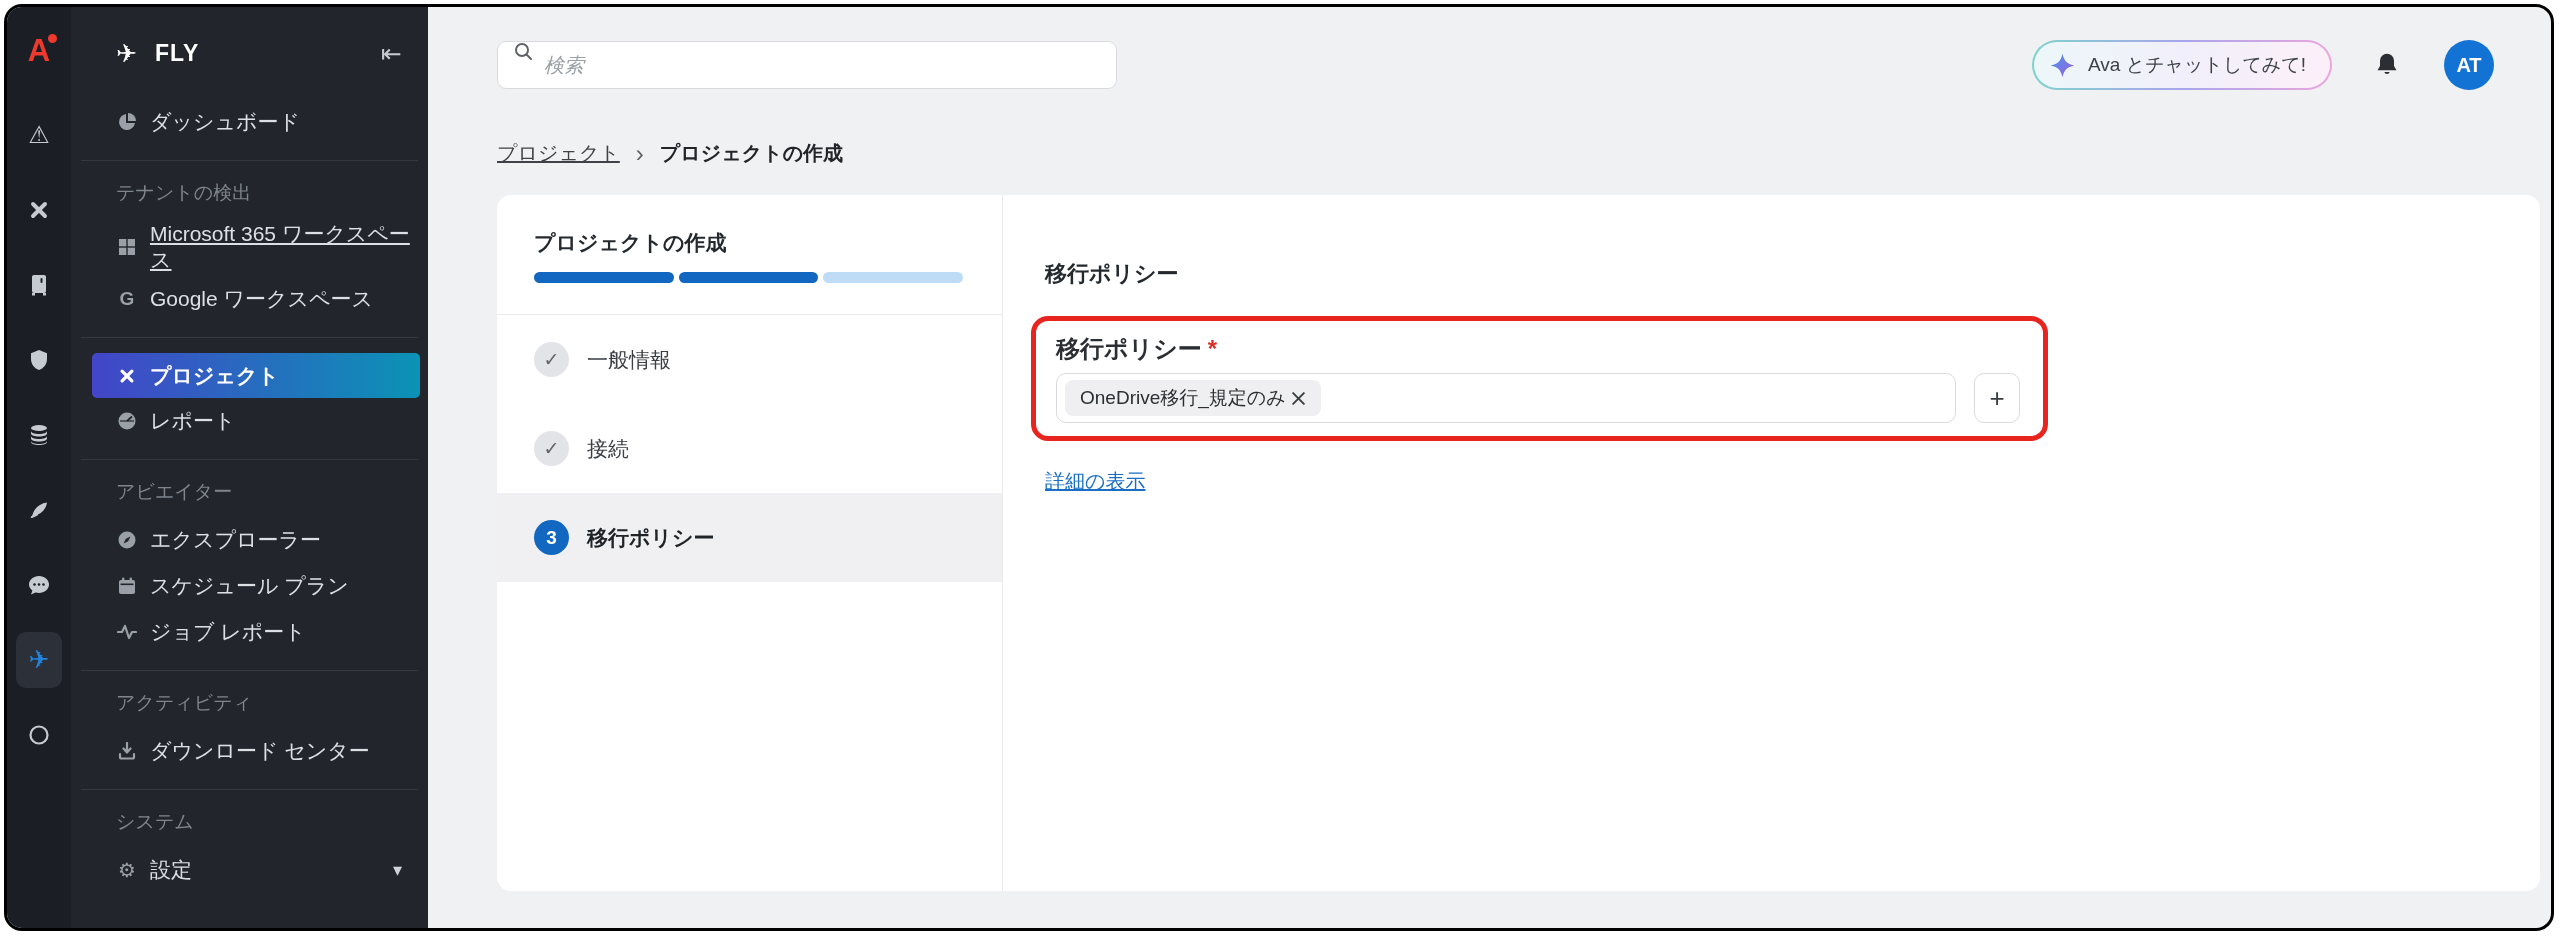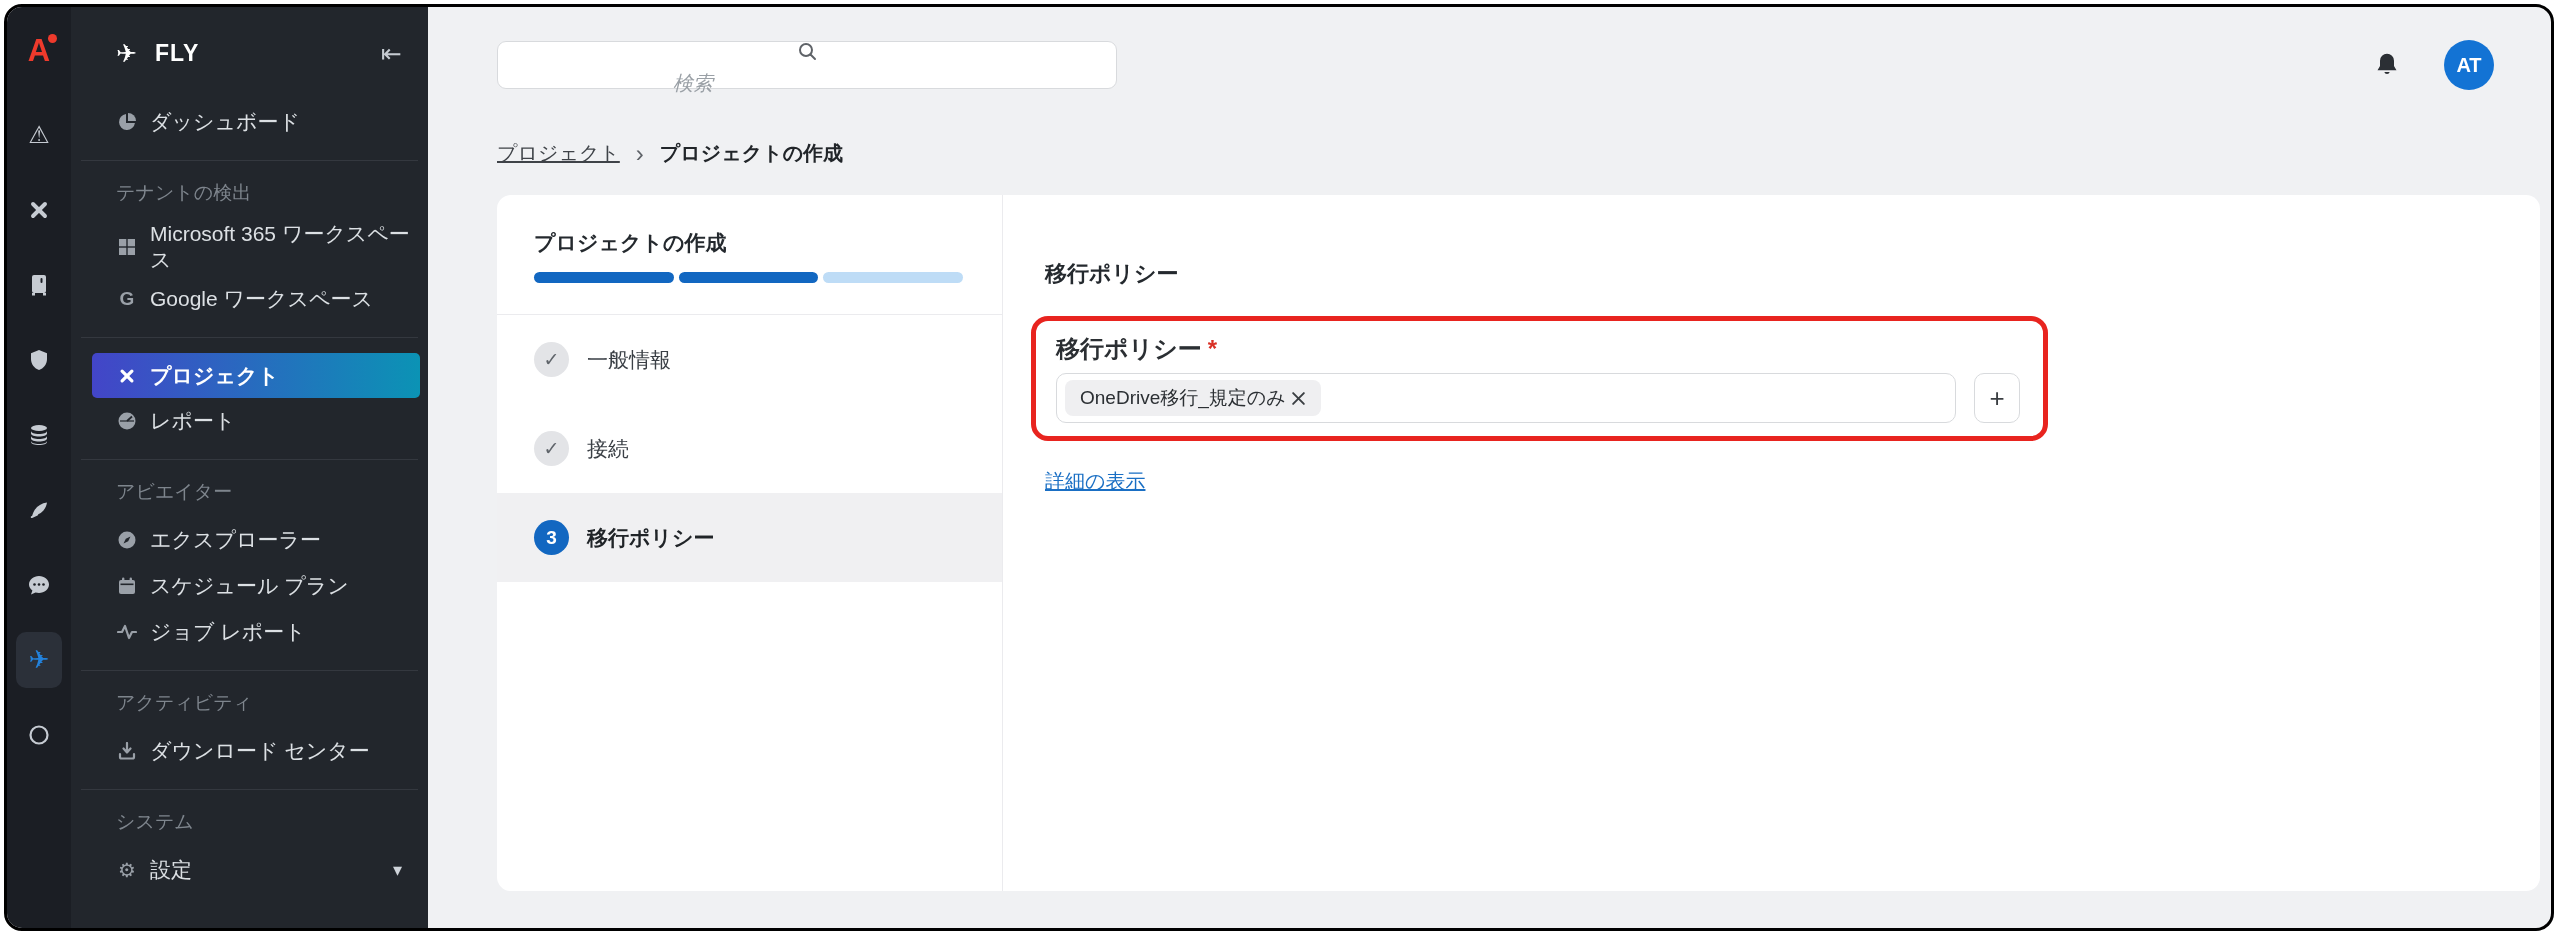--- a/index.html
+++ b/index.html
@@ -20,35 +20,35 @@
   .plane-blue { color:#2382dc; }
   .glyph-lg { font-size:24px; line-height:1; }
 
   
   .sidebar { width:357px; background:#22262c; flex-shrink:0; color:#dce0e4; display:flex; flex-direction:column; overflow:hidden; }
   .sb-header { height:92px; display:flex; align-items:center; padding:0 26px 0 45px; gap:18px; flex-shrink:0; }
   .sb-brand { font-weight:bold; font-size:23px; letter-spacing:1px; color:#fff; }
   .sb-collapse { margin-left:auto; color:#c6cbd2; font-size:25px; cursor:pointer; }
   .sb-item { height:46px; display:flex; align-items:center; gap:12px; padding-left:45px; font-size:21px; color:#dce0e4; cursor:pointer; }
   .sb-item .ic { width:22px; display:flex; justify-content:center; color:#9aa0a8; font-size:20px; flex-shrink:0; }
-  .sb-item.two-line { height:58px; }
+  .sb-item.two-line { height:58px;text-decoration:underline; }
   .sb-item.two-line .lbl { line-height:1.25; }
   .sb-item .lbl { padding-right:18px; }
   .sb-divider { border-top:1px solid #34383f; margin:15px 10px 15px 10px; }
   .sb-label { font-size:19px; color:#7e858d; padding:4px 0 12px 45px; }
   .sb-item.active { background:linear-gradient(90deg,#4345c8,#0b93b5); color:#fff; font-weight:bold;
     margin:0 8px 0 21px; padding-left:24px; border-radius:5px; height:45px; }
   .sb-item.active .ic { color:#fff; }
   .sb-caret { margin-left:auto; margin-right:26px; color:#cfd4da; font-size:18px; }
 
   
   .main { flex:1; display:flex; flex-direction:column; padding:0 11px 37px 69px; min-width:0; }
   .topbar { margin-top:33px; display:flex; align-items:center; flex-shrink:0; }
   .search { width:620px; height:48px; background:#fff; border:1px solid #d8dadd; border-radius:9px;
-    display:flex; align-items:center; padding:0 16px; gap:11px;flex-direction:column; }
+    display:flex; padding:0 16px; gap:11px; }
   .search input { border:none; outline:none; flex:1; font-size:20px; font-style:italic; color:#3c4043; background:transparent;
     font-family:inherit; }
   .search input::placeholder { color:#9aa0a6; font-style:italic; }
   .tb-spacer { flex:1; }
   .ava-pill { height:50px; border-radius:26px; display:flex; align-items:center; gap:12px; padding:0 24px 0 15px;
     font-size:19px; color:#3c4148; cursor:pointer; border:2px solid transparent;
     background:linear-gradient(90deg,#edf7f9,#f1effb,#fcf0f8) padding-box,
                linear-gradient(90deg,#7fd2cd,#a9a5ec,#eba6dd) border-box; }
   .bell { margin-left:42px; cursor:pointer; display:flex; }
   .avatar { width:50px; height:50px; border-radius:50%; background:#1373d4; color:#fff; font-weight:bold; font-size:20px;
@@ -283,20 +283,32 @@
 
     <div class="topbar">
       <div class="search">
         <svg width="19" height="19" viewBox="0 0 19 19">
             <circle cx="8" cy="8" r="6" fill="none" stroke="#5f6368" stroke-width="2"></circle>
             <path d="M12.5 12.5 L17 17" stroke="#5f6368" stroke-width="2" stroke-linecap="round"></path>
           </svg>
         <input type="text" placeholder="検索" style="">
       </div>
       <div class="tb-spacer"></div>
+      <div class="ava-pill">
+        <svg width="27" height="27" viewBox="0 0 24 24">
+          <defs>
+              <linearGradient id="avaG" x1="0" y1="0" x2="1" y2="1">
+                <stop offset="0" stop-color="#4f9bef"></stop>
+                <stop offset="1" stop-color="#9a5bd8"></stop>
+              </linearGradient>
+            </defs>
+          <path fill="url(#avaG)" d="M12 1.5 C13.6 8.2 15.8 10.4 22.5 12 C15.8 13.6 13.6 15.8 12 22.5 C10.4 15.8 8.2 13.6 1.5 12 C8.2 10.4 10.4 8.2 12 1.5 Z"></path>
+        </svg>
+        <span>Ava とチャットしてみて!</span>
+      </div>
       <span class="bell">
         <svg width="26" height="28" viewBox="0 0 24 26" fill="#2b2f34">
             <path d="M12 2.5 a6.5 6.5 0 0 1 6.5 6.5 v5 l2.3 3.8 H3.2 L5.5 14 v-5 A6.5 6.5 0 0 1 12 2.5 Z"></path>
             <path d="M9.5 19.5 a2.6 2.6 0 0 0 5 0 Z"></path>
           </svg>
       </span>
       <div class="avatar">AT</div>
     </div>
 
     <div class="breadcrumb">

